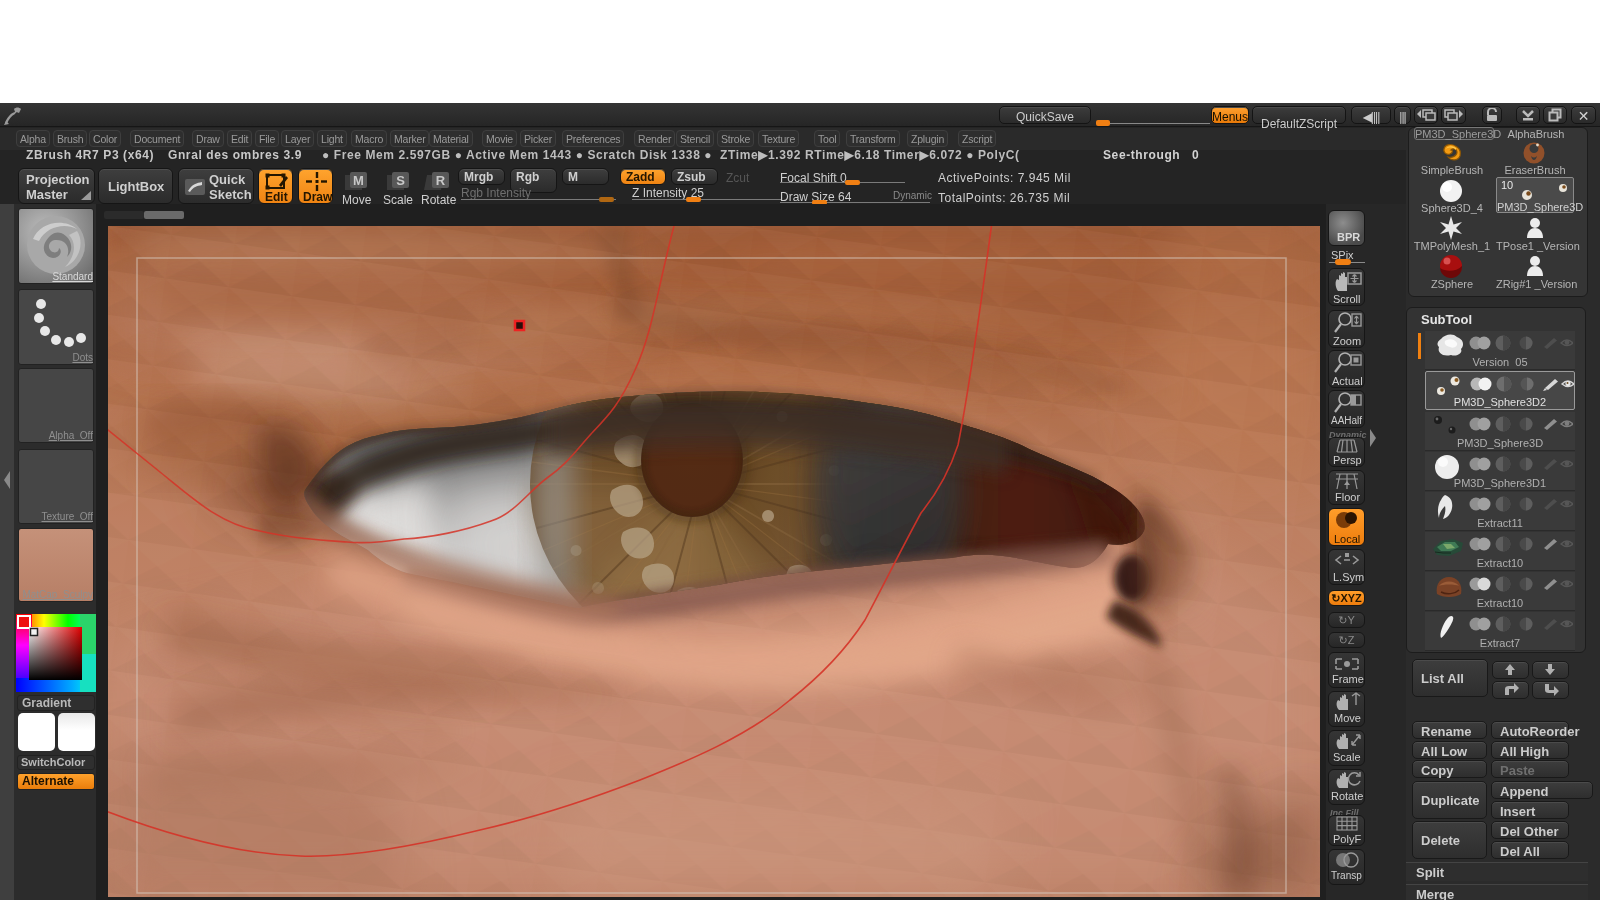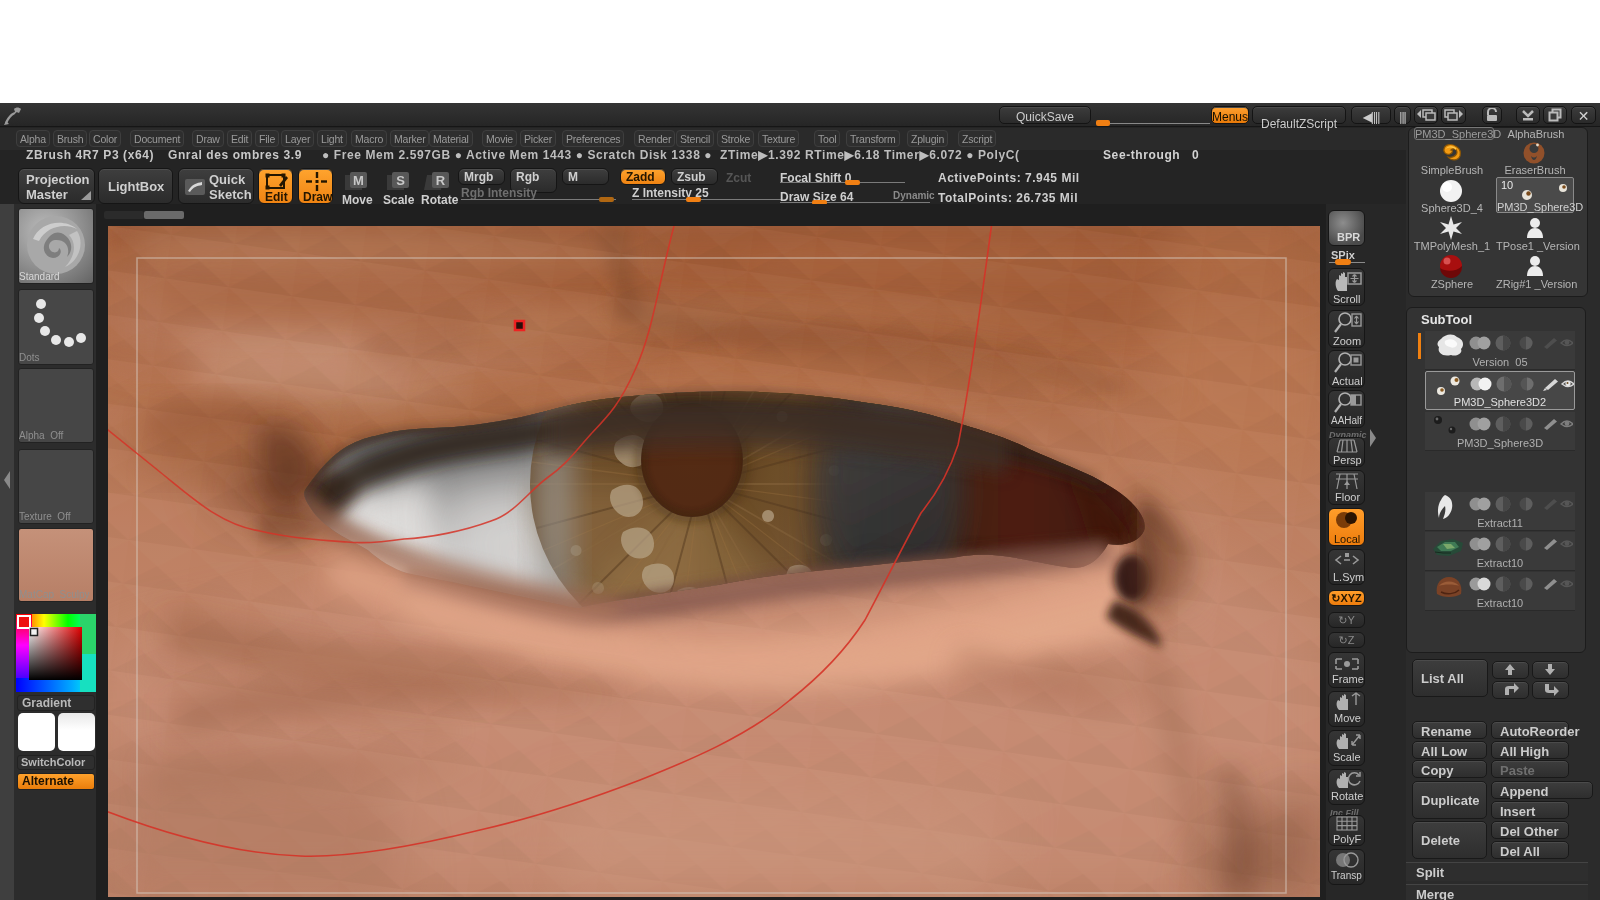--- a/index.html
+++ b/index.html
@@ -23,32 +23,32 @@
   .menu { position:absolute; top:2px; height:17px; line-height:16px; padding:0 3px;
     background:#2e2e2e; border:1px solid #3e3e3e; border-radius:4px;
     color:#9a9a9a; font-size:10.5px; white-space:nowrap; letter-spacing:-0.2px; }
 
   
   #toolbar { position:absolute; left:0; top:47px; width:1600px; height:54px; background:#242424; }
   .tb { position:absolute; background:linear-gradient(#3e3e3e,#2b2b2b); border:1px solid #151515;
     border-radius:6px; color:#cfcfcf; font-weight:bold; font-size:13px;
     box-shadow:inset 0 1px 0 #4d4d4d; }
   .tb.on { background:linear-gradient(#ffa42e,#ef8312); color:#241600; }
-  .lbl { position:absolute; color:#cfcfcf; font-weight:bold; font-size:12px; white-space:nowrap; }
+  .lbl { position:absolute; color:#cfcfcf; font-weight:normal; font-size:12px; white-space:nowrap; }
   .lbl.dim { color:#6f6f6f; }
   .slider { position:absolute; height:1px; background:#7a7a7a; }
   .nub { position:absolute; width:15px; height:5px; background:#f07f13; border-radius:2px; }
 
   
   #leftstrip { position:absolute; left:0; top:101px; width:14px; height:696px; background:#3f3f3f; }
   #leftpal { position:absolute; left:14px; top:101px; width:82px; height:696px; background:#2c2c2c; }
   .thumb { position:absolute; left:4px; width:76px; background:#454545; border:1px solid #222;
     border-radius:3px; }
-  .thumb .cap { position:absolute; bottom:1px; left:0; right:0; text-align:left;
-    color:#8f8f8f; font-size:10px; }
+  .thumb .cap { position:absolute; bottom:1px; left:0; right:0; text-align:right;
+    color:#8f8f8f; font-size:10px;text-decoration:underline; }
 
   
   #canvaswrap { position:absolute; left:96px; top:101px; width:1230px; height:696px; background:#1f1f1f; }
   #canvas { position:absolute; left:12px; top:22px; width:1212px; height:671px; background:#c08368; }
   #titlebar { z-index:6; }
   #menubar { z-index:5; }
 
   
   #iconstrip { position:absolute; left:1326px; top:101px; width:80px; height:696px; background:#272727; }
   .ib { position:absolute; left:2px; width:37px; background:linear-gradient(#353535,#272727);
@@ -749,20 +749,38 @@
               <circle cx="34" cy="8" r="7.5" fill="#5e5e5e"></circle>
               <path d="M34 0.5 a7.5 7.5 0 0 1 0 15 Z" fill="#474747"></path>
               <circle cx="57" cy="8" r="6.5" fill="#4a4a4a"></circle>
               <path d="M57 1.5 a6.5 6.5 0 0 1 0 13 Z" fill="#5e5e5e"></path>
               <path d="M75 12 L85 3 l3 2.5 L78 14 Z" fill="#8f8f8f"></path>
               <path d="M92 8 Q98 2 104 8 Q98 13 92 8 Z" fill="none" stroke="#7e7e7e" stroke-width="1.4"></path>
               <circle cx="98" cy="7.5" r="2.4" fill="#7e7e7e"></circle>
             </svg></div>
         <div class="cap2">PM3D_Sphere3D</div>
         </div>
+      <div class="st" style="top:144px">
+        <svg class="abs" style="left:8px;top:2px" width="34" height="26" viewBox="0 0 34 26">
+            <circle cx="14" cy="13" r="12" fill="#ededed"></circle>
+            <circle cx="10" cy="8" r="5" fill="#fbfbfb"></circle>
+          </svg>
+        <div class="ic"><svg width="104" height="17" viewBox="0 0 104 17">
+              <circle cx="7" cy="8" r="6.5" fill="#8f8f8f"></circle>
+              <circle cx="15" cy="8" r="6.5" fill="#a0a0a0"></circle>
+              <circle cx="34" cy="8" r="7.5" fill="#5e5e5e"></circle>
+              <path d="M34 0.5 a7.5 7.5 0 0 1 0 15 Z" fill="#474747"></path>
+              <circle cx="57" cy="8" r="6.5" fill="#4a4a4a"></circle>
+              <path d="M57 1.5 a6.5 6.5 0 0 1 0 13 Z" fill="#5e5e5e"></path>
+              <path d="M75 12 L85 3 l3 2.5 L78 14 Z" fill="#4e4e4e"></path>
+              <path d="M92 8 Q98 2 104 8 Q98 13 92 8 Z" fill="none" stroke="#565656" stroke-width="1.4"></path>
+              <circle cx="98" cy="7.5" r="2.4" fill="#565656"></circle>
+            </svg></div>
+        <div class="cap2">PM3D_Sphere3D1</div>
+        </div>
       <div class="st" style="top:184px">
         <svg class="abs" style="left:8px;top:2px" width="34" height="26" viewBox="0 0 34 26">
             <path d="M12 1 C18 3 20 8 19 14 C18 20 14 24 10 25 C12 20 13 16 12 12 C8 16 6 20 6 24 C4 18 5 10 8 6 C9 4 10 2 12 1 Z" fill="#e8e8e8"></path>
           </svg>
         <div class="ic"><svg width="104" height="17" viewBox="0 0 104 17">
               <circle cx="7" cy="8" r="6.5" fill="#8f8f8f"></circle>
               <circle cx="15" cy="8" r="6.5" fill="#a0a0a0"></circle>
               <circle cx="34" cy="8" r="7.5" fill="#5e5e5e"></circle>
               <path d="M34 0.5 a7.5 7.5 0 0 1 0 15 Z" fill="#474747"></path>
               <circle cx="57" cy="8" r="6.5" fill="#4a4a4a"></circle>
@@ -805,20 +823,37 @@
               <circle cx="34" cy="8" r="7.5" fill="#5e5e5e"></circle>
               <path d="M34 0.5 a7.5 7.5 0 0 1 0 15 Z" fill="#474747"></path>
               <circle cx="57" cy="8" r="6.5" fill="#4a4a4a"></circle>
               <path d="M57 1.5 a6.5 6.5 0 0 1 0 13 Z" fill="#5e5e5e"></path>
               <path d="M75 12 L85 3 l3 2.5 L78 14 Z" fill="#8f8f8f"></path>
               <path d="M92 8 Q98 2 104 8 Q98 13 92 8 Z" fill="none" stroke="#565656" stroke-width="1.4"></path>
               <circle cx="98" cy="7.5" r="2.4" fill="#565656"></circle>
             </svg></div>
         <div class="cap2">Extract10</div>
         </div>
+      <div class="st" style="top:304px">
+        <svg class="abs" style="left:8px;top:2px" width="34" height="26" viewBox="0 0 34 26">
+            <path d="M8 24 C6 20 10 10 14 5 C16 2 19 1 20 3 C21 5 19 9 16 14 C13 19 10 23 8 24 Z" fill="#f0f0f0"></path>
+          </svg>
+        <div class="ic"><svg width="104" height="17" viewBox="0 0 104 17">
+              <circle cx="7" cy="8" r="6.5" fill="#8f8f8f"></circle>
+              <circle cx="15" cy="8" r="6.5" fill="#a0a0a0"></circle>
+              <circle cx="34" cy="8" r="7.5" fill="#5e5e5e"></circle>
+              <path d="M34 0.5 a7.5 7.5 0 0 1 0 15 Z" fill="#474747"></path>
+              <circle cx="57" cy="8" r="6.5" fill="#4a4a4a"></circle>
+              <path d="M57 1.5 a6.5 6.5 0 0 1 0 13 Z" fill="#5e5e5e"></path>
+              <path d="M75 12 L85 3 l3 2.5 L78 14 Z" fill="#4e4e4e"></path>
+              <path d="M92 8 Q98 2 104 8 Q98 13 92 8 Z" fill="none" stroke="#565656" stroke-width="1.4"></path>
+              <circle cx="98" cy="7.5" r="2.4" fill="#565656"></circle>
+            </svg></div>
+        <div class="cap2">Extract7</div>
+        </div>
       <div class="abs" style="left:11px;top:25px;width:3px;height:26px;background:#f08010"></div>
     </div>
     <div class="rbtn" style="left:6px;top:556px;width:76px;height:38px">
         <span style="top:11px">List All</span>
       </div>
     <div class="rbtn" style="left:86px;top:558px;width:37px;height:18px"><svg width="35" height="16">
           <path d="M17 2 L22 8 L19 8 L19 13 L15 13 L15 8 L12 8 Z" fill="#b0b0b0"></path>
         </svg></div>
     <div class="rbtn" style="left:126px;top:558px;width:37px;height:18px"><svg width="35" height="16">
           <path d="M17 13 L22 7 L19 7 L19 2 L15 2 L15 7 L12 7 Z" fill="#b0b0b0"></path>

